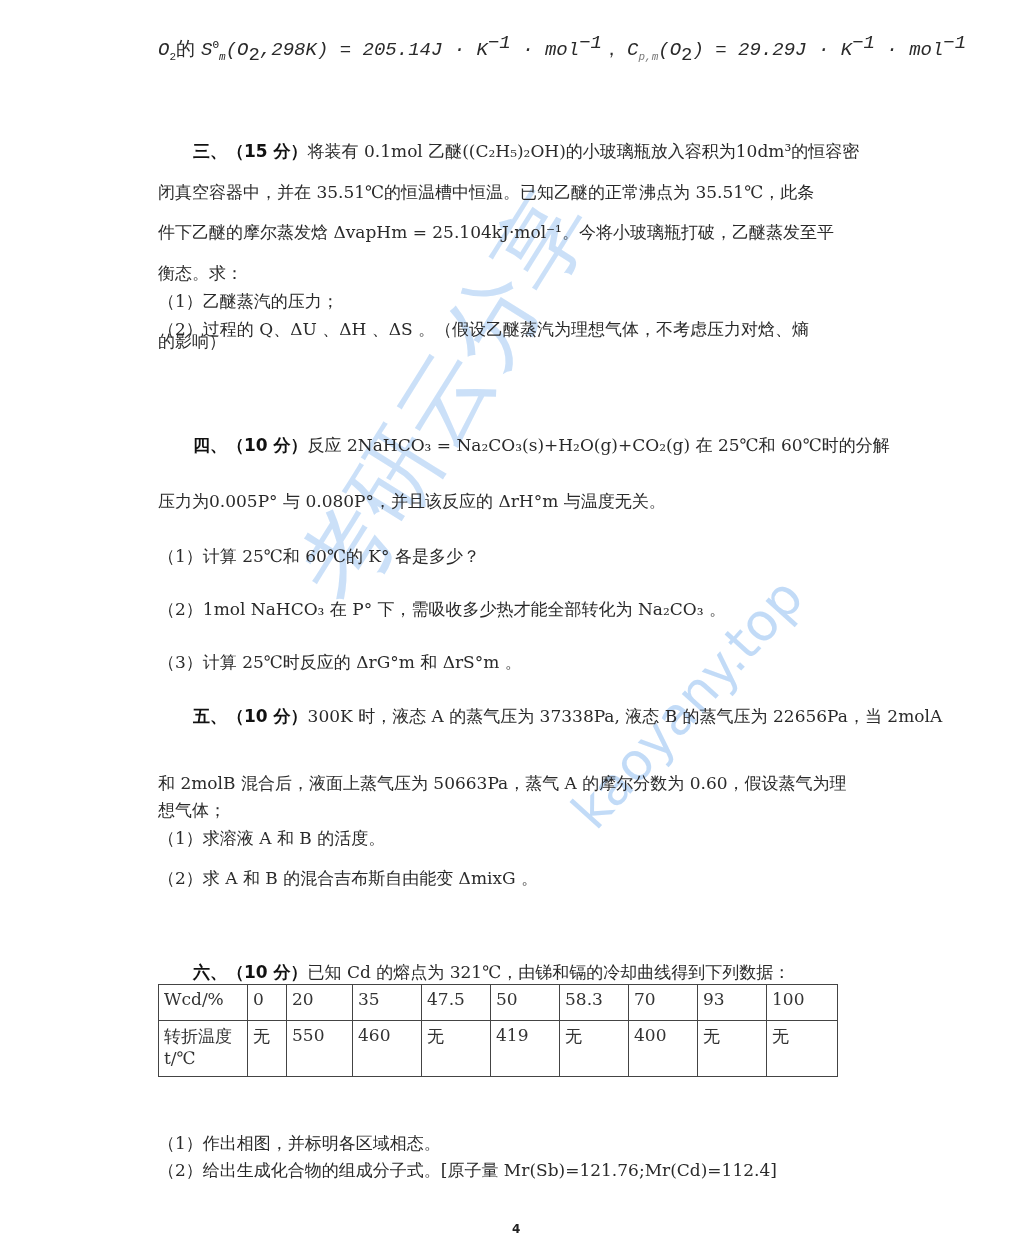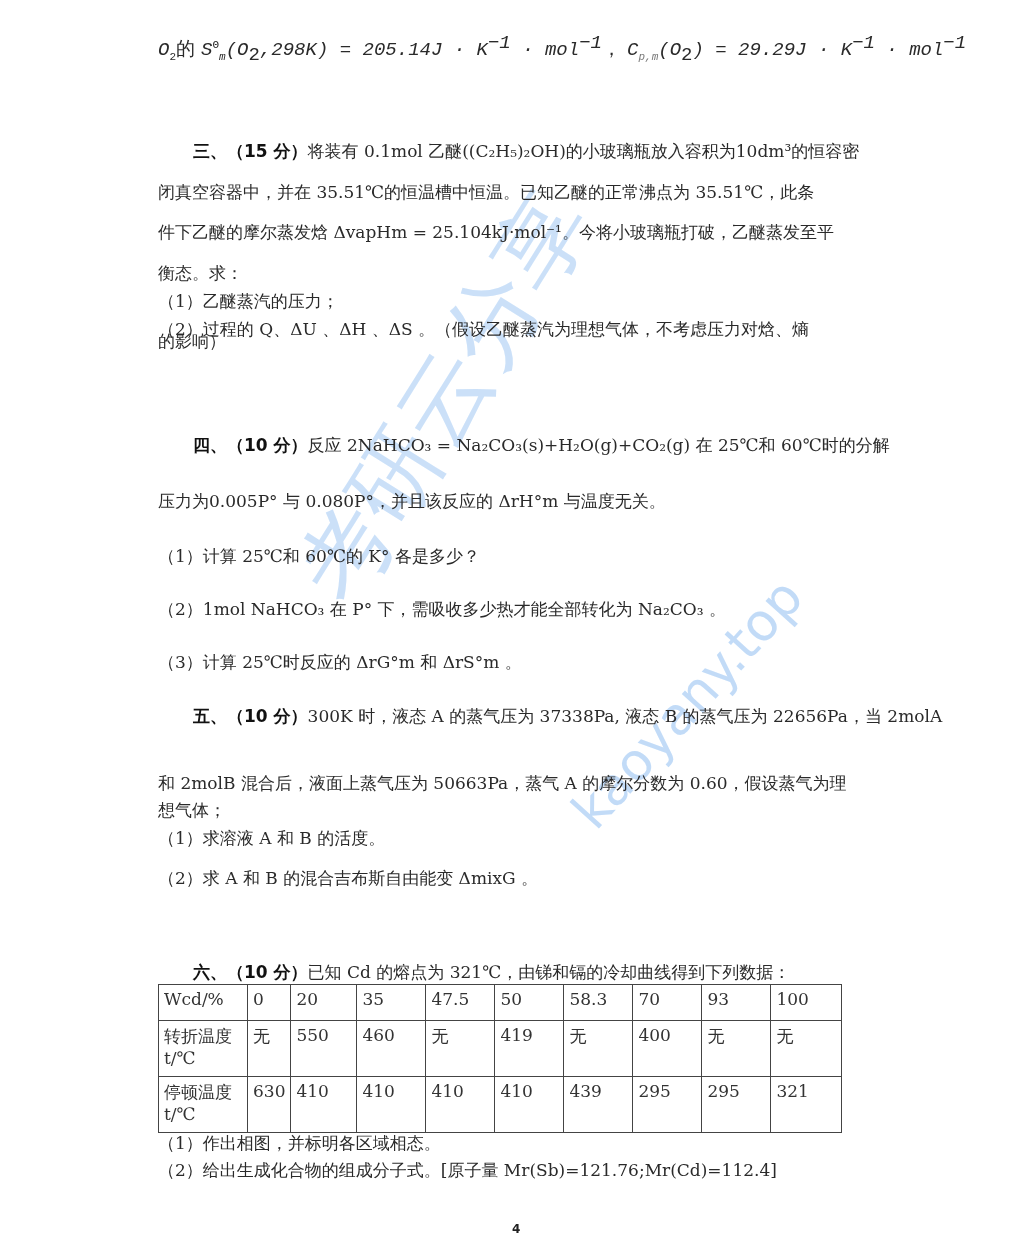--- a/index.html
+++ b/index.html
@@ -89,33 +89,20 @@
       <td>无</td>
       <td>550</td>
       <td>460</td>
       <td>无</td>
       <td>419</td>
       <td>无</td>
       <td>400</td>
       <td>无</td>
       <td>无</td>
     </tr>
-    <tr class="tall">
-      <td style="white-space:pre-line">停顿温度
-t/℃</td>
-      <td>630</td>
-      <td>410</td>
-      <td>410</td>
-      <td>410</td>
-      <td>410</td>
-      <td>439</td>
-      <td>295</td>
-      <td>295</td>
-      <td>321</td>
-    </tr>
   </tbody>
     </table>
 
   <div class="line" style="top:1132px;text-align:right;">（1）作出相图，并标明各区域相态。</div>
   <div class="line" style="top:1159px;">（2）给出生成化合物的组成分子式。[原子量 Mr(Sb)=121.76;Mr(Cd)=112.4]</div>
 </div>
 
 <div class="pagenum">4</div>
 
 </body></html>

